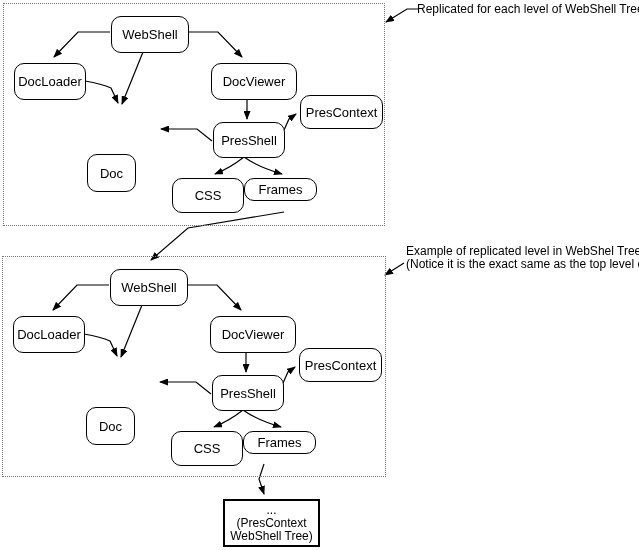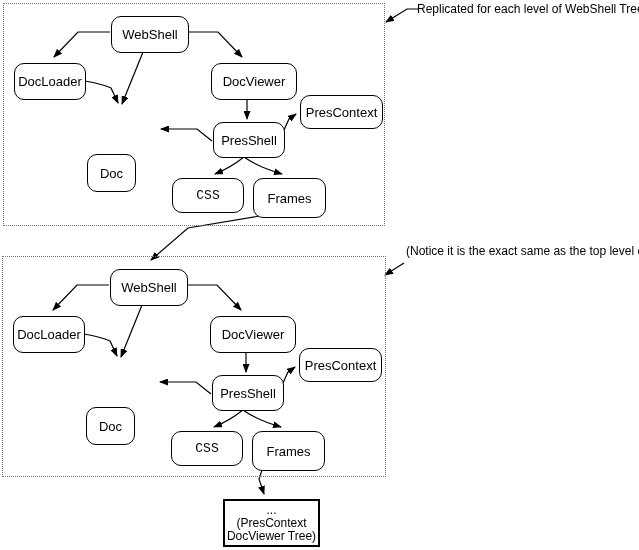--- a/index.html
+++ b/index.html
@@ -22,22 +22,22 @@
     border-radius:10px;
     display:flex;align-items:center;justify-content:center;
     font-size:13px;white-space:nowrap;
   }
   .n-webshell{left:107px;top:12px;width:78px;height:37px;}
   .n-docloader{left:10px;top:59px;width:72px;height:37px;}
   .n-docviewer{left:207px;top:59px;width:86px;height:37px;}
   .n-doc{left:83px;top:106px;width:49px;height:38px;margin-top:44px;}
   .n-presshell{left:209px;top:118px;width:72px;height:36px;}
   .n-prescontext{left:296px;top:91px;width:83px;height:34px;}
-  .n-css{left:168px;top:174px;width:72px;height:35px;font-family:Liberation Mono, monospace;}
-  .n-frames{left:249px;top:174px;width:73px;height:40px;}
+  .n-css{left:168px;top:174px;width:72px;height:35px;}
+  .n-frames{left:240px;top:174px;width:73px;height:23px;}
   .ann{position:absolute;font-size:12px;white-space:nowrap;}
   .ann1{left:417px;top:2px;}
   .ann2{left:406px;top:245px;width:232px;text-align:center;line-height:13px;}
   .bottom-box{
     position:absolute;left:223px;top:499px;width:97px;height:48px;
     box-sizing:border-box;border:2px solid var(--node-border,#000000);
     background:var(--node-fill,#ffffff);
     display:flex;flex-direction:column;align-items:center;justify-content:center;
     font-size:12px;line-height:13px;text-align:center;
   }
@@ -124,22 +124,23 @@
       <span>CSS</span>
     </div>
     <div class="node n-frames">
       <span>Frames</span>
     </div>
   </div>
 
   <div class="ann ann1">Replicated for each level of WebShell Tree</div>
 
   <div class="ann ann2">
+    <div>Example of replicated level in WebShel Tree</div>
     <div>(Notice it is the exact same as the top level one)</div>
   </div>
 
   <div class="bottom-box">
     <div>...</div>
     <div>(PresContext</div>
-    <div>DocViewer Tree)</div>
+    <div>WebShell Tree)</div>
   </div>
 
 </div>
 
 </body></html>

